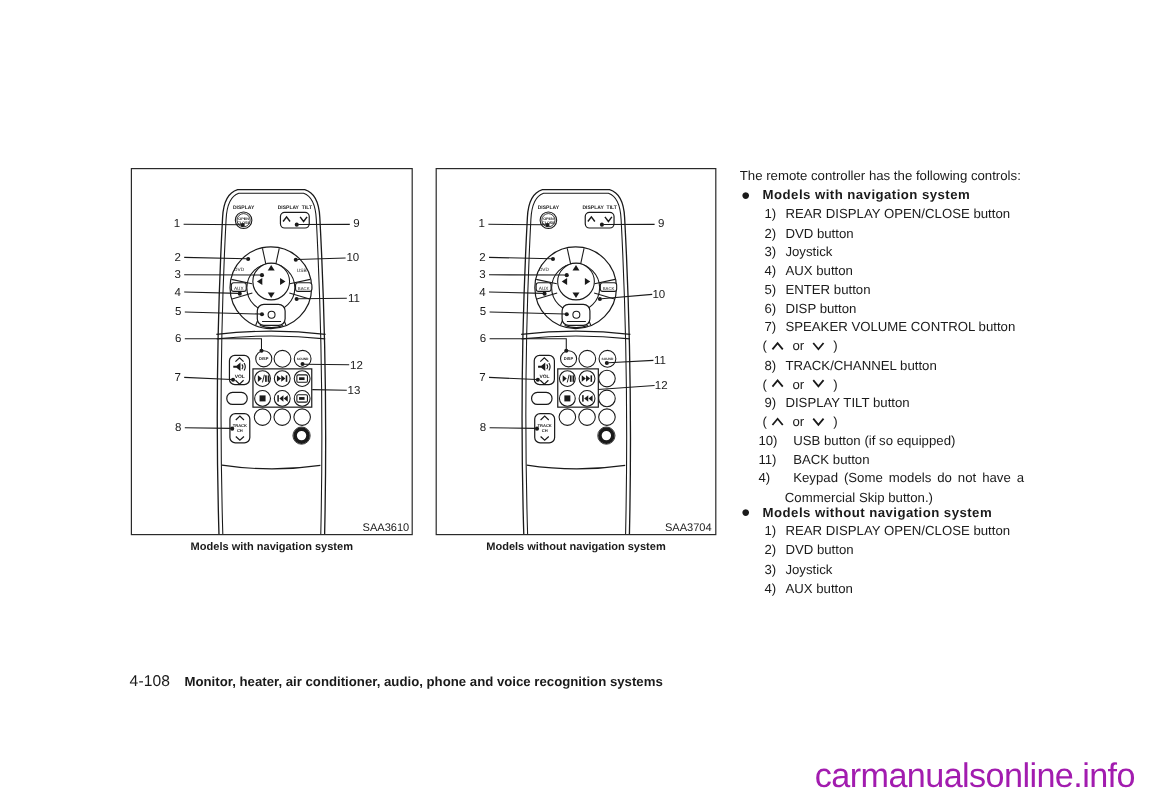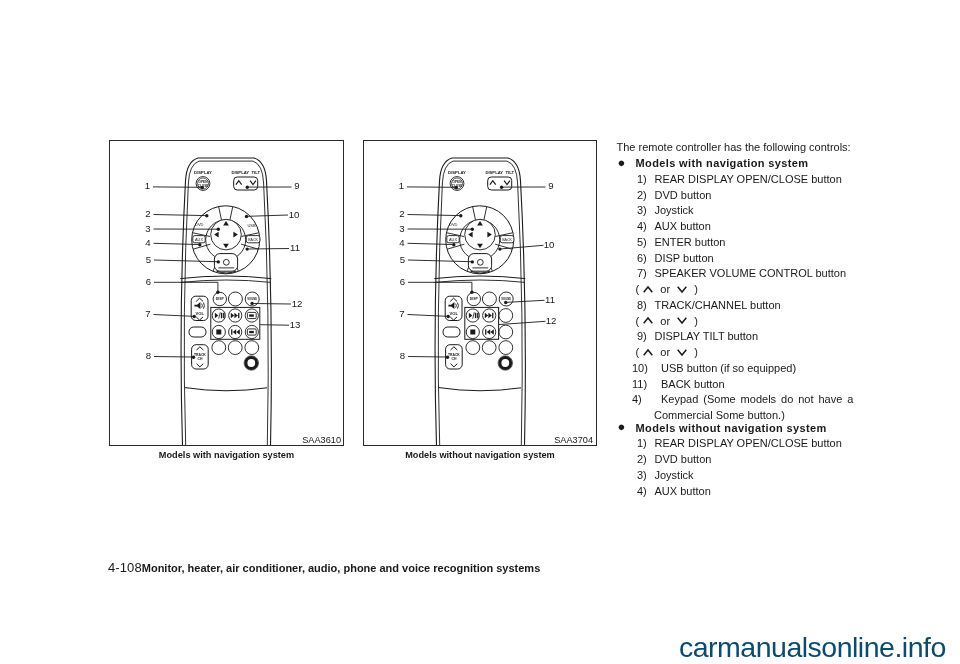--- a/index.html
+++ b/index.html
@@ -11,22 +11,22 @@
 .h1{font-size:13px;margin:0 0 4.8px 0;line-height:15px;}
 .bullet-line{font-weight:bold;position:relative;padding-left:19px;letter-spacing:0.38px;margin-top:0.7px;}
 .bullet-line .b{position:absolute;left:1px;top:-1.5px;font-size:13px;letter-spacing:0;}
 .it{padding-left:38px;text-indent:-17.5px;margin:0;}
 .it2{padding-left:44.5px;text-indent:-29px;margin:0;}
 .it .n{display:inline-block;width:17.5px;text-indent:0;}
 .it2 .n2{display:inline-block;width:29px;text-indent:0;}
 .chl{padding-left:19px;}
 .ch{vertical-align:-0.5px;}
 .foot{position:absolute;left:108px;top:559.5px;font-size:13px;white-space:nowrap;letter-spacing:0.1px;}
-.foot b{font-size:11px;letter-spacing:0;}
-.wm{position:absolute;left:679px;top:630.5px;font-size:28.5px;color:#0c4a6e;letter-spacing:-0.5px;white-space:nowrap;}
+.foot b{font-size:11px;margin-left:12px;letter-spacing:0;}
+.wm{position:absolute;left:679px;top:630.5px;font-size:28.5px;color:#a21caf;letter-spacing:-0.5px;white-space:nowrap;}
 
 </style></head><body>
 
 <div class="fig" style="left:109px;top:140px;width:233px;height:304px;">
 <svg width="233" height="304" viewBox="0 0 233 304">
 
 <path d="M72.5,305 Q68.5,170 75.5,40 Q76.5,20.5 88,17 L144,17 Q155.5,20.5 156.5,40 Q163.5,170 160.5,305" fill="none" stroke="#1a1a1a" stroke-width="1.1"></path>
 <path d="M75.7,305 Q71.7,170 78.4,42 Q79.3,23.3 89,20.1 L143,20.1 Q152.7,23.3 153.6,42 Q160.3,170 157.3,305" fill="none" stroke="#1a1a1a" stroke-width="0.9"></path>
 
 <text x="93" y="33" font-size="4.2" text-anchor="middle" font-weight="bold">DISPLAY</text>
@@ -406,21 +406,21 @@
         <path d="M1.7,1.8 L6,7 L10.3,1.8" fill="none" stroke="#1a1a1a" stroke-width="1.5"></path>
       </svg>&nbsp;&nbsp;)</div>
 
 <div class="it2"><span class="n2">10)</span>USB button (if so equipped)</div>
 
 <div class="it2"><span class="n2">11)</span>BACK button</div>
 
 
 <div class="it2" style="word-spacing:1.9px;"><span class="n2">4)</span>Keypad (Some models do not have a</div>
 
-<div style="padding-left:37.5px;">Commercial Some button.)</div>
+<div style="padding-left:37.5px;">Commercial Skip button.)</div>
 
 <div class="bullet-line" style="margin-top:-3.3px;"><span class="b">●</span>Models without navigation system</div>
 
 <div class="it"><span class="n">1)</span>REAR DISPLAY OPEN/CLOSE button</div>
 
 <div class="it"><span class="n">2)</span>DVD button</div>
 
 <div class="it"><span class="n">3)</span>Joystick</div>
 
 <div class="it"><span class="n">4)</span>AUX button</div>

